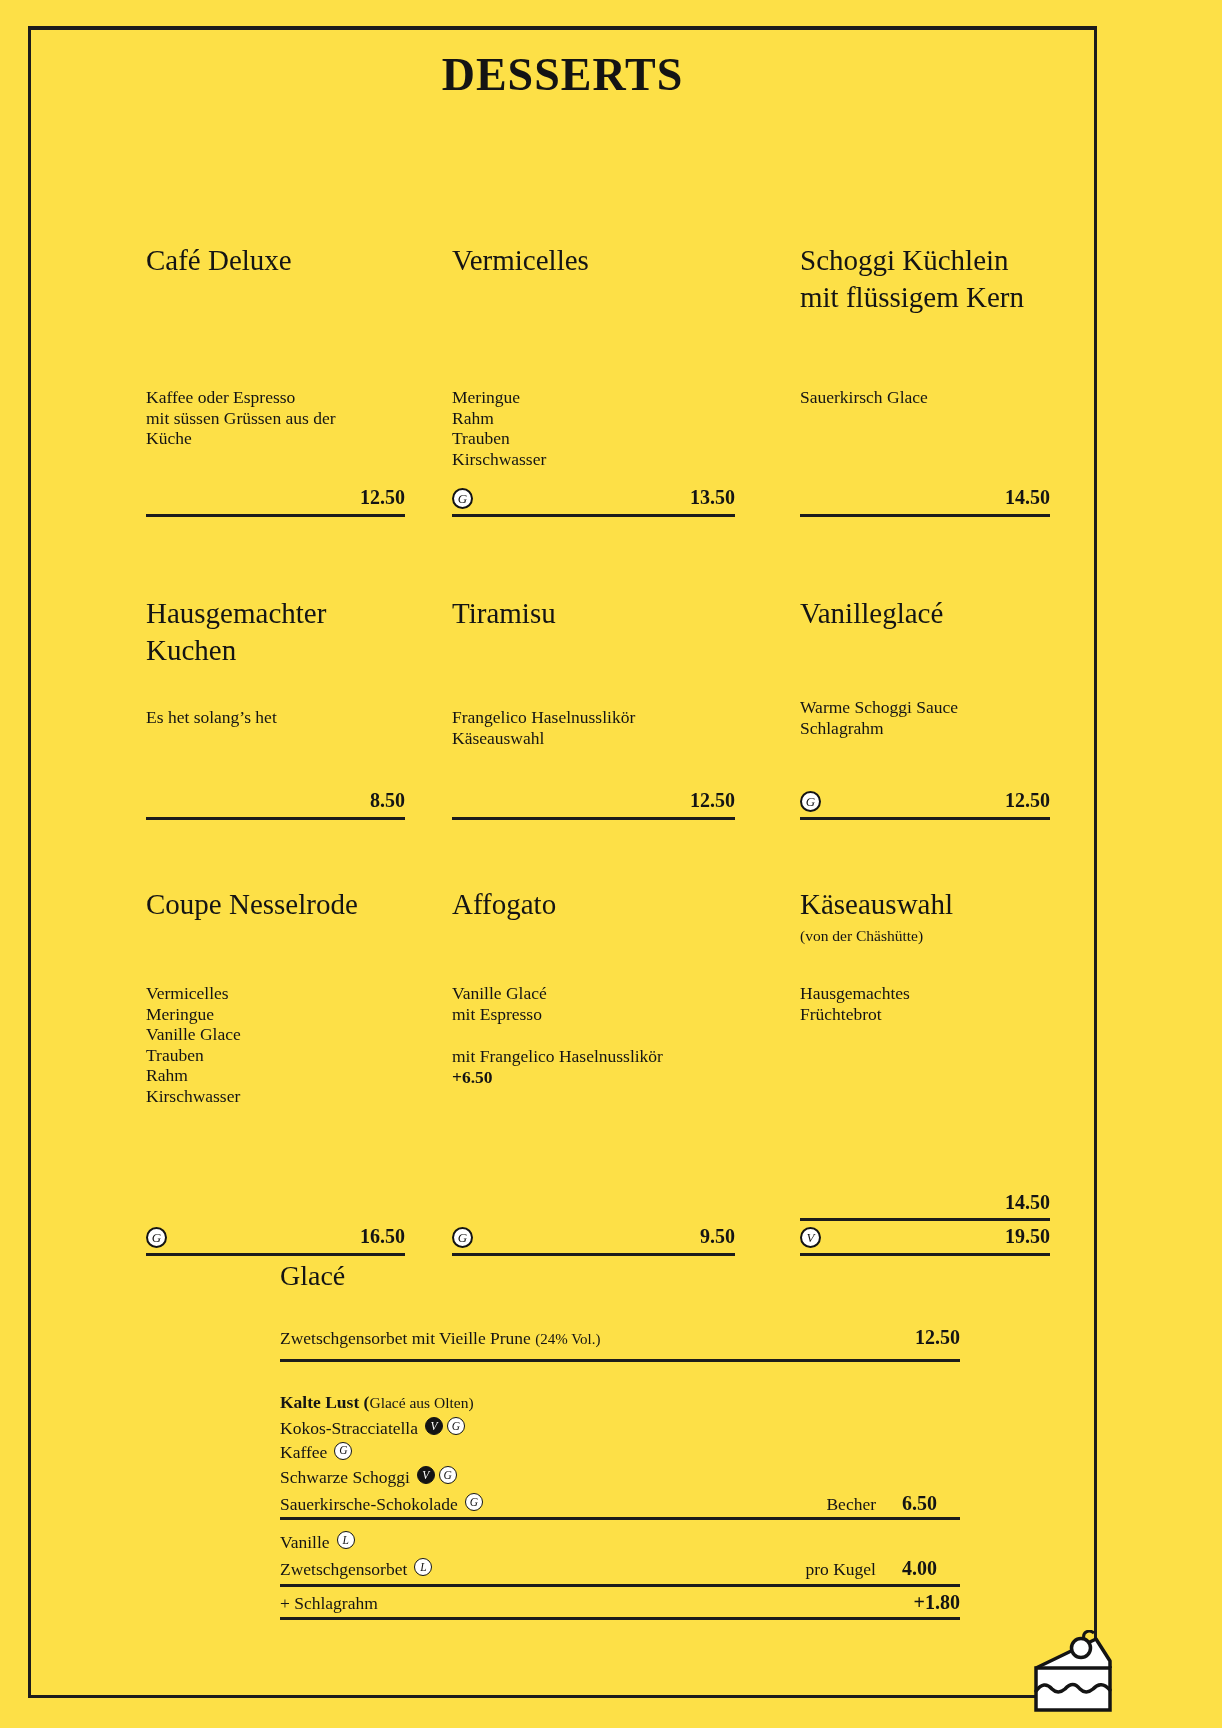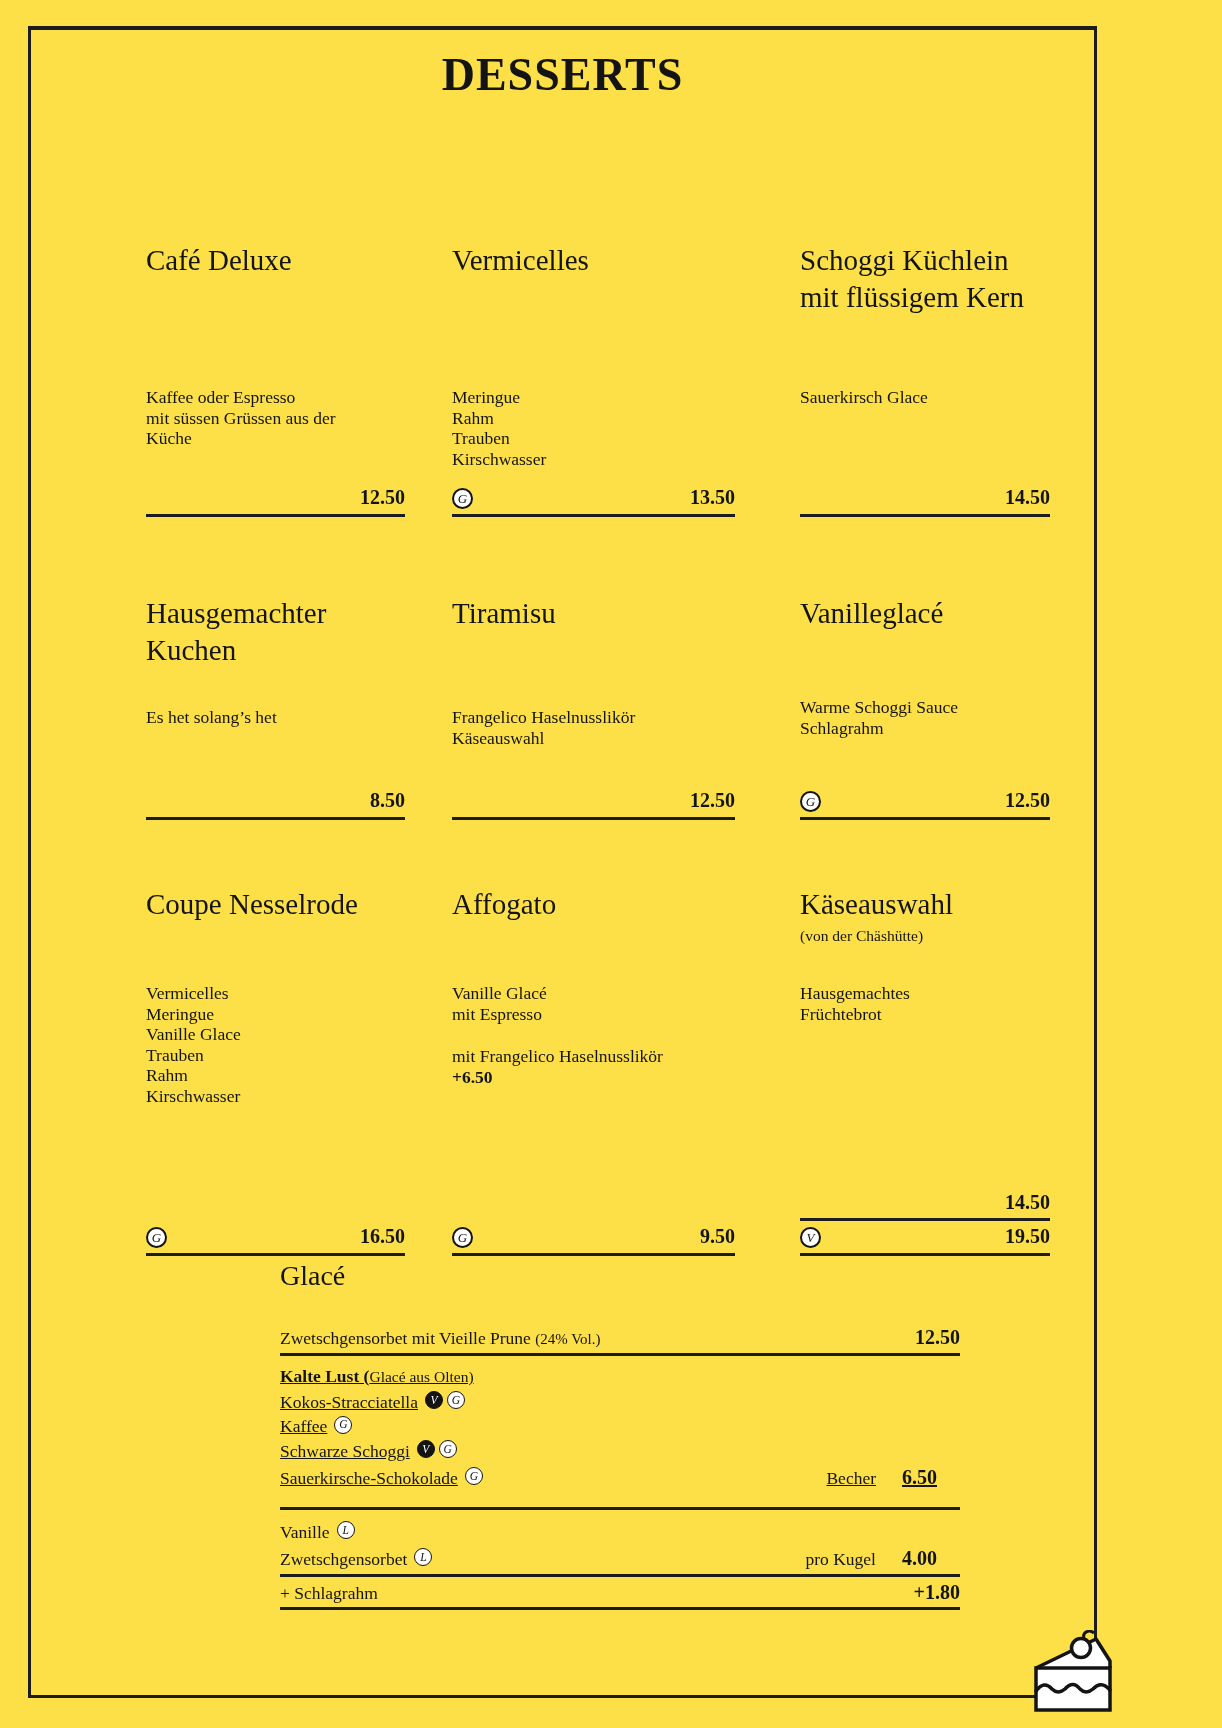--- a/index.html
+++ b/index.html
@@ -23,21 +23,21 @@
         font-weight:400;box-sizing:border-box;background:#fff;}
   .ci-sm{width:18px;height:18px;border-width:1.6px;font-size:11.5px;transform:translateY(-4px);
         margin-left:7px;}
   .ci-sm + .ci-sm{margin-left:4px;}
   .ci-filled{background:#141414;color:#fff;border-color:#141414;}
   .bold{font-weight:700;}
   .surcharge{font-weight:700;}
   .glace{position:absolute;font-size:17.5px;}
   .glace h2{margin:0 0 32px 0;font-size:28px;line-height:36px;font-weight:400;}
   .gl-row{display:flex;justify-content:space-between;align-items:baseline;
-        border-bottom:3px solid #1c1c1c;padding-bottom:4px;}
+        border-bottom:3px solid #1c1c1c;padding-bottom:10px;}
   .gl-block{border-bottom:3px solid #1c1c1c;}
   .gl-price{font-size:20px;font-weight:700;}
   .gl-right{display:inline-flex;align-items:baseline;}
   .gl-right .gl-price{width:58px;text-align:left;margin-left:26px;}
   .gl-label{font-size:17.5px;}
   .note{font-size:15px;}
   .small{font-size:15.5px;}
   .flavor-line{line-height:24.7px;}
   .flavor-flex{display:flex;justify-content:space-between;align-items:baseline;line-height:26px;}
   .cake{position:absolute;left:1032px;top:1630px;}
@@ -176,21 +176,21 @@
   </section>
 
   <section class="glace" style="left:280px;top:1258px;width:680px;">
     <h2>Glacé</h2>
 
     <div class="gl-row">
       <span><span>Zwetschgensorbet mit Vieille Prune </span><span class="note">(24% Vol.)</span></span>
       <span class="gl-price">12.50</span>
     </div>
 
-    <div class="gl-block" style="margin-top:8px;padding-bottom:16px;text-decoration:underline;">
+    <div class="gl-block" style="margin-top:28px;padding-bottom:0;">
       <div class="flavor-line">
         <span class="bold">Kalte Lust (</span><span class="small">Glacé aus Olten)</span>
       </div>
       <div class="flavor-line">
         <span>Kokos-Stracciatella</span><span class="ci ci-sm ci-filled">V</span><span class="ci ci-sm">G</span>
       </div>
       <div class="flavor-line">
         <span>Kaffee</span><span class="ci ci-sm">G</span>
       </div>
       <div class="flavor-line">

